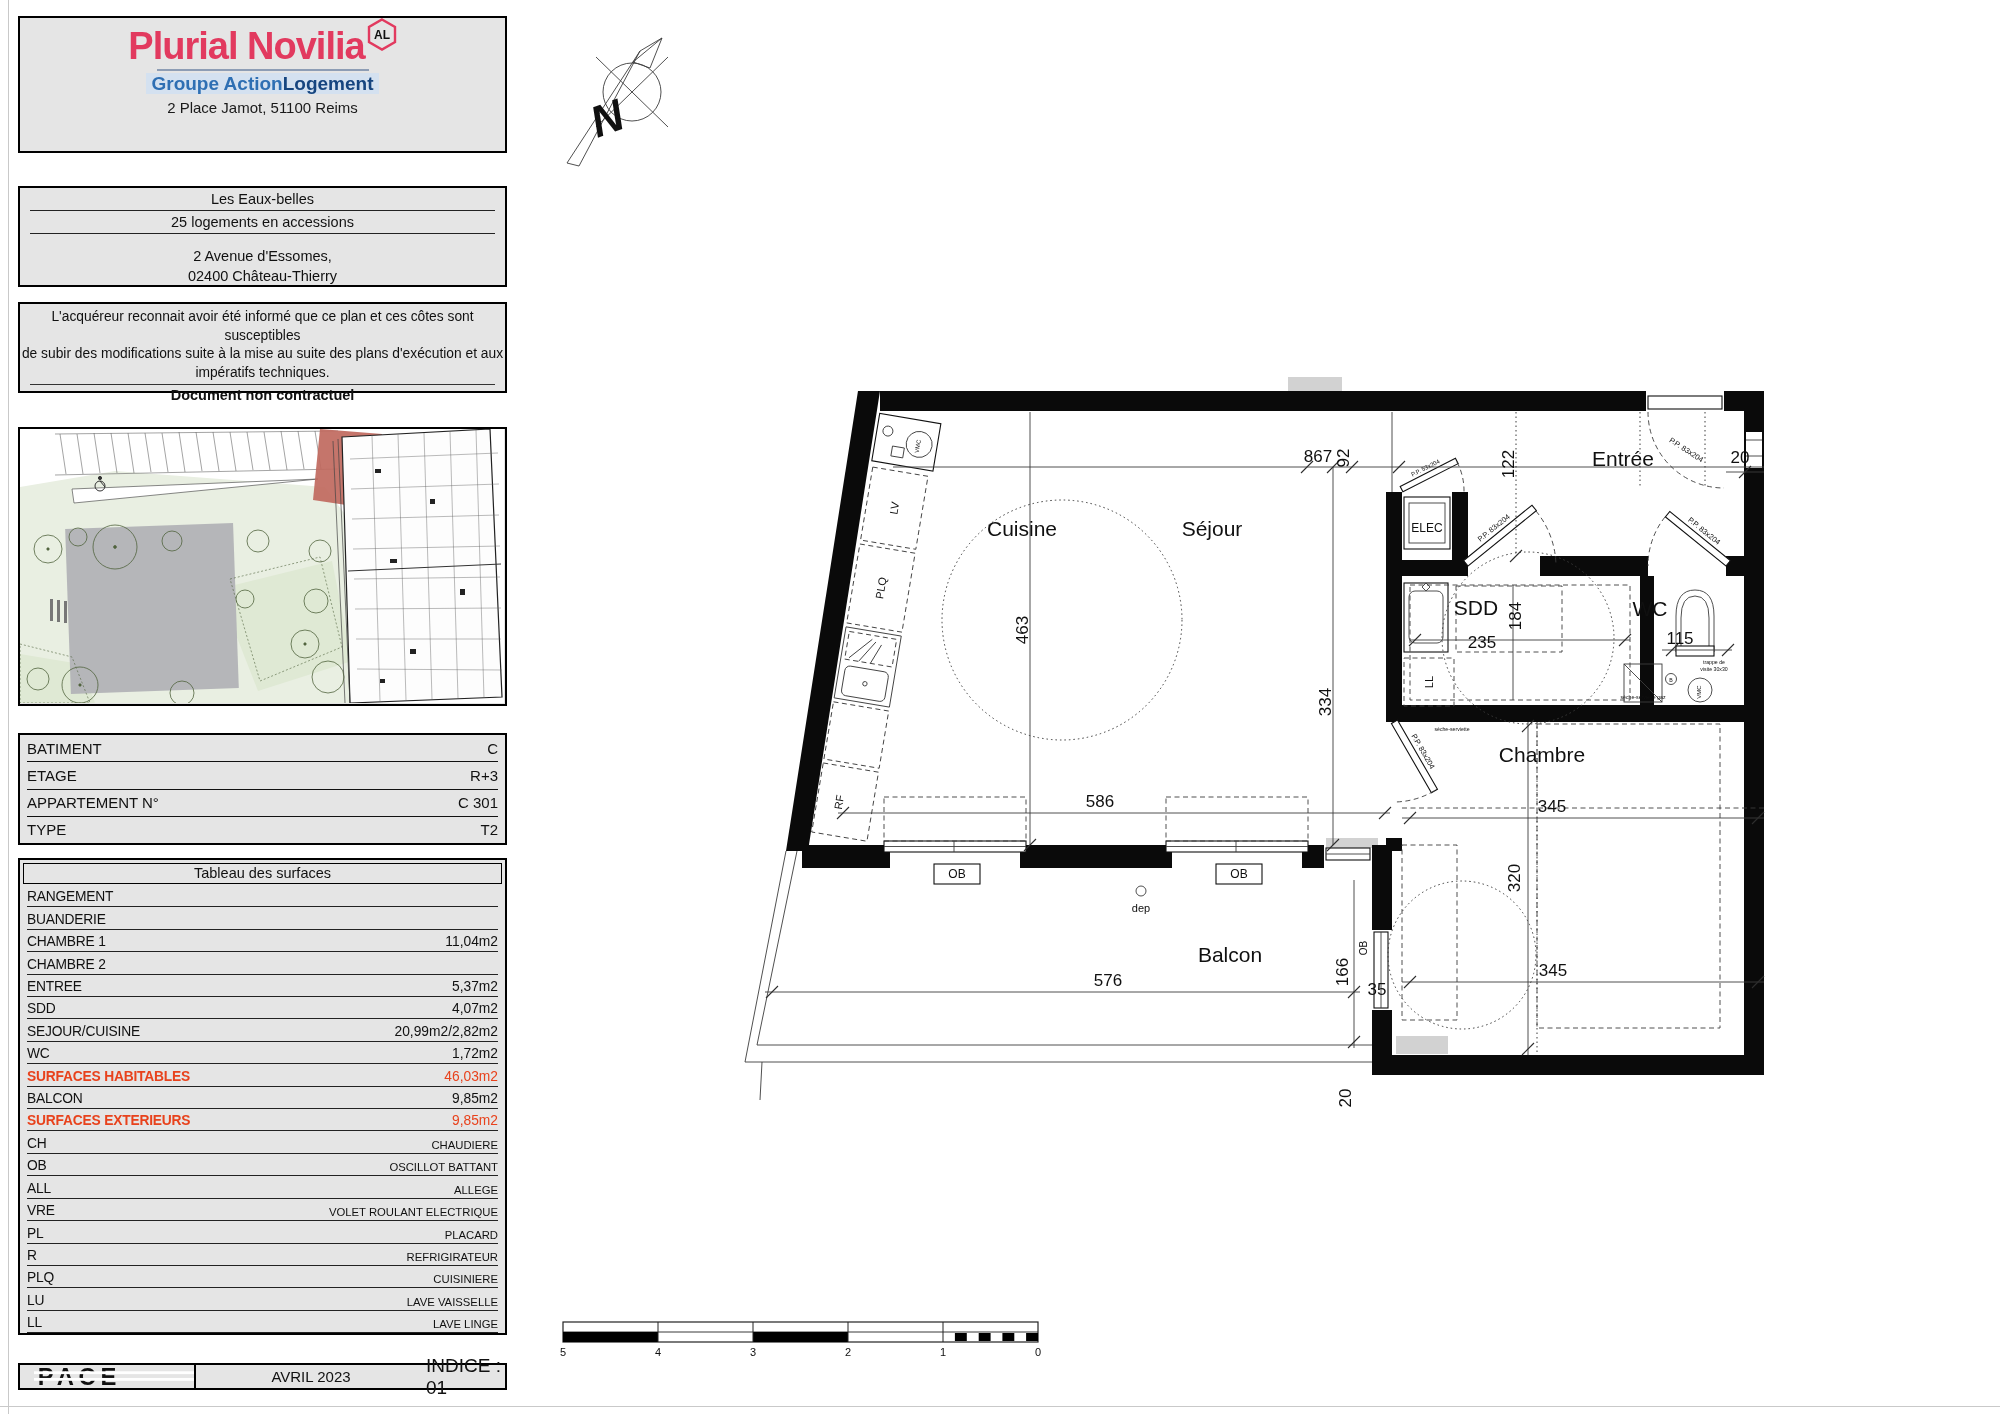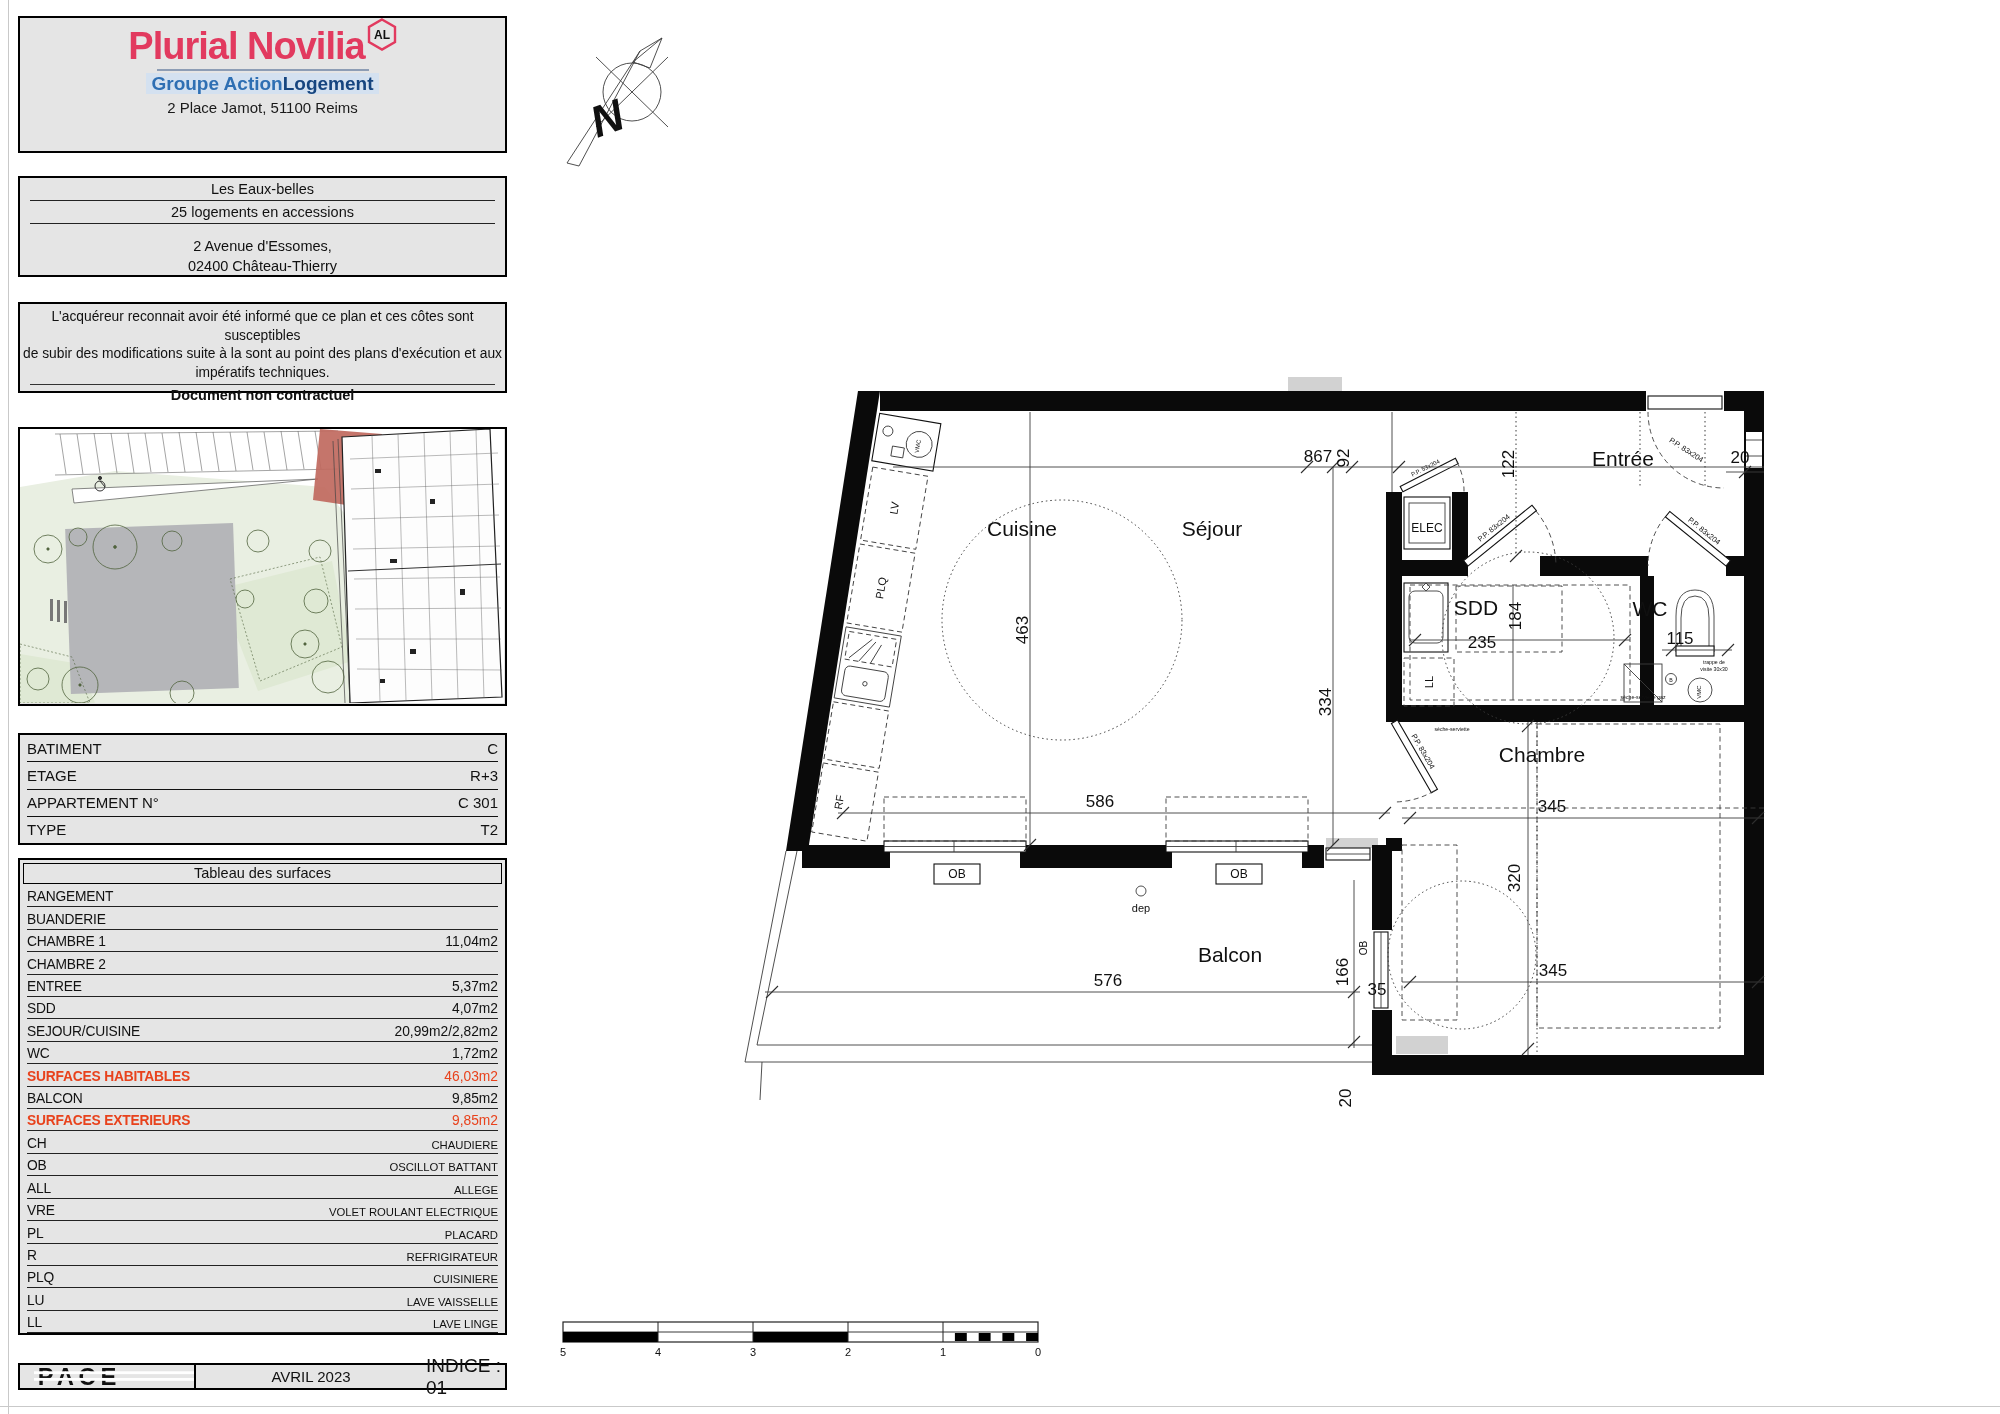--- a/index.html
+++ b/index.html
@@ -14,21 +14,21 @@
   .logo-box{top:16px;height:137px;text-align:center;padding-top:9px}
   .brand{font-size:38px;font-weight:bold;color:#e23a5f;letter-spacing:-1px;line-height:1}
   .badge{display:inline-block;vertical-align:top;transform:translateY(-9px);margin-left:2px}
   .brand-rule{width:212px;height:1.5px;background:#8d9db5;margin:4px auto 2px}
   .group-line{font-size:19px;font-weight:bold;line-height:1.15}
   .group-hl{background:#d4e1f0;padding:0 5px}
   .g1{color:#2e6fb3}.g2{color:#16457f}
   .logo-addr{font-size:15px;margin-top:5px;color:#1a1a1a}
 
   
-  .project-box{top:176px;height:101px;text-align:center;font-size:14.5px}
+  .project-box{top:186px;height:101px;text-align:center;font-size:14.5px}
   .project-box .row{height:22px;line-height:22px}
   .hr{height:1px;background:#222;margin:0 10px}
   .project-box .addr1{margin-top:12px;height:20px;line-height:20px}
   .project-box .addr2{height:20px;line-height:20px}
 
   
   .disc-box{top:302px;height:91px;text-align:center;font-size:13.8px;padding-top:4px}
   .disc-box .dl{line-height:18.5px}
   .docline{border-top:1px solid #333;margin:2px 10px 15px;padding-top:2px;font-weight:bold;font-size:14.5px}
 
@@ -102,21 +102,21 @@
   <div class="row">Les Eaux-belles</div>
   <div class="hr"></div>
   <div class="row">25 logements en accessions</div>
   <div class="hr"></div>
   <div class="addr1">2 Avenue d'Essomes,</div>
   <div class="addr2">02400 Château-Thierry</div>
 </div>
 
 <div class="box disc-box">
   <div class="dl">L'acquéreur reconnait avoir été informé que ce plan et ces côtes sont susceptibles</div>
-  <div class="dl">de subir des modifications suite à la sont au point des plans d'exécution et aux</div>
+  <div class="dl">de subir des modifications suite à la mise au suite des plans d'exécution et aux</div>
   <div class="dl">impératifs techniques.</div>
   <div class="docline">Document non contractuel</div>
 </div>
 
 <div class="box site-box">
   <svg width="484" height="274" viewBox="0 0 484 274">
     <rect x="0" y="0" width="484" height="274" fill="#ffffff"></rect>
 
     <polygon points="0,58 95,42 305,58 332,95 332,274 0,274" fill="#e9efe2"></polygon>
     <polygon points="198,160 312,132 332,232 238,262" fill="#dfe9d4"></polygon>

